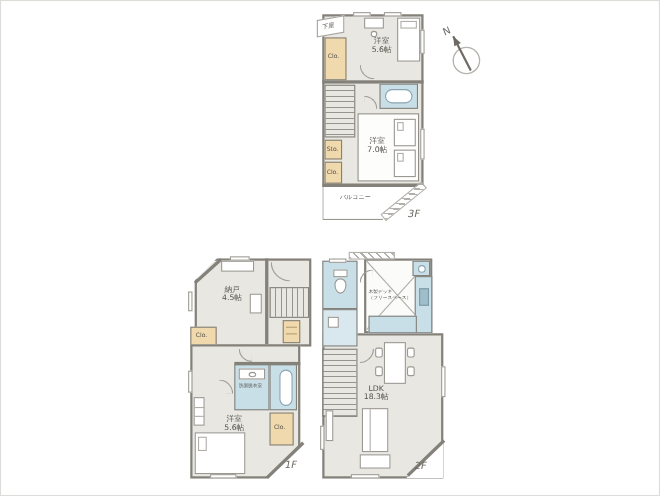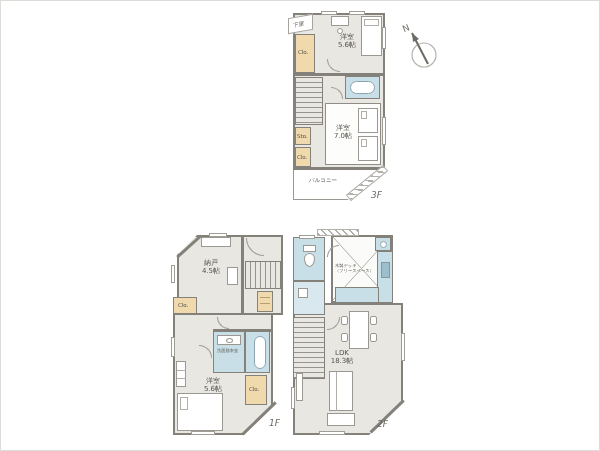--- a/index.html
+++ b/index.html
@@ -164,21 +164,21 @@
       <div class="abs" style="left:0;top:8px;width:9px;height:1px;background:#b1aea8;"></div>
       <div class="abs" style="left:0;top:16px;width:9px;height:1px;background:#b1aea8;"></div>
     </div>
     <div class="arc" style="left:34px;top:120px;width:13px;height:13px;border-right:1px solid #a09d97;border-top:1px solid #a09d97;border-top-right-radius:13px;"></div>
     <div class="arc" style="left:52px;top:92px;width:12px;height:12px;border-left:1px solid #a09d97;border-bottom:1px solid #a09d97;border-bottom-left-radius:12px;"></div>
 
     <div class="window" style="left:6px;top:40px;width:4px;height:18px;"></div>
     <div class="window" style="left:6px;top:112px;width:4px;height:20px;"></div>
     <div class="window" style="left:26px;top:206px;width:24px;height:4px;"></div>
     <div class="window" style="left:44px;top:8px;width:18px;height:4px;"></div>
-    <span class="tag" style="left:104px;top:193px;">1F</span>
+    <span class="tag" style="left:94px;top:193px;">1F</span>
   </div>
 
   
   <div class="plan" style="left:288px;top:224px;width:130px;height:218px;">
 
     <div class="frame" style="left:4px;top:78px;width:110px;height:132px;"></div>
     <div class="cut" style="left:80px;top:176px;width:34px;height:34px;clip-path:polygon(100% 0,100% 100%,0 100%);"></div>
     <div class="wall" style="left:75px;top:190px;width:46px;height:2.5px;transform:rotate(-44deg);"></div>
 
     <div class="blue" style="left:4px;top:12px;width:32px;height:44px;">

